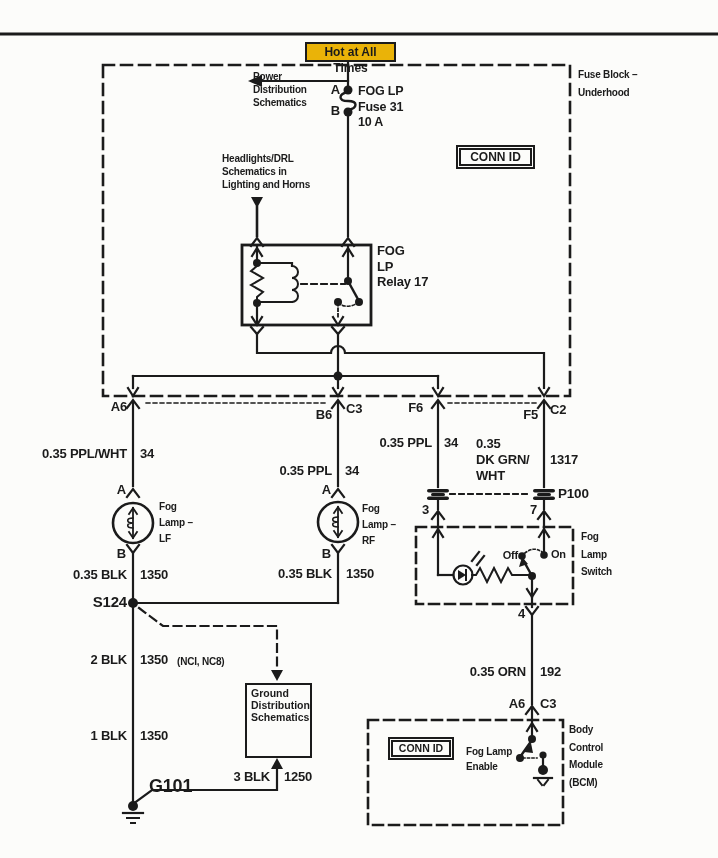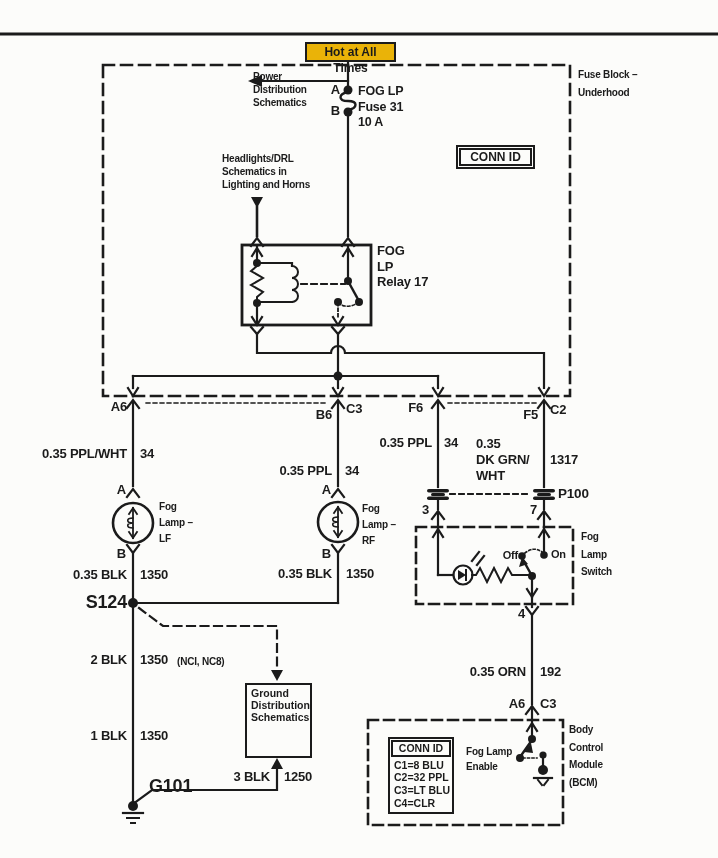--- a/index.html
+++ b/index.html
@@ -309,21 +309,21 @@
     <div>Fog</div>
     <div>Lamp –</div>
     <div>RF</div>
   </div>
 
   <div class="lb rt" style="left:56px;top:568px;width:71px;">0.35 BLK</div>
   <div class="lb" style="left:140px;top:568px;">1350</div>
   <div class="lb rt" style="left:261px;top:567px;width:71px;">0.35 BLK</div>
   <div class="lb" style="left:346px;top:567px;">1350</div>
 
-  <div class="lb rt" style="left:79px;top:595px;width:48px;font-size:18px;">S124</div>
+  <div class="lb rt" style="left:79px;top:595px;width:48px;font-size:15px;">S124</div>
 
   <div class="lb rt" style="left:76px;top:653px;width:51px;">2 BLK</div>
   <div class="lb" style="left:140px;top:653px;">1350</div>
   <div class="lb sm" style="left:177px;top:656px;">(NCI, NC8)</div>
 
   <div class="lb rt" style="left:76px;top:729px;width:51px;">1 BLK</div>
   <div class="lb" style="left:140px;top:729px;">1350</div>
 
   <div id="gdsbox">
     <div class="t">
@@ -360,26 +360,20 @@
 
   <div class="lb big" style="left:569px;top:721px;">
     <div>Body</div>
     <div>Control</div>
     <div>Module</div>
     <div>(BCM)</div>
   </div>
 
   <div class="conn" id="conn2">
     <div class="hd">CONN ID</div>
-    <div class="rws">
-      <div class="rw">C1=8 BLU</div>
-      <div class="rw">C2=32 PPL</div>
-      <div class="rw">C3=LT BLU</div>
-      <div class="rw">C4=CLR</div>
-    </div>
   </div>
 
   <div class="lb med" style="left:466px;top:745px;line-height:14.5px;">
     <div>Fog Lamp</div>
     <div>Enable</div>
   </div>
 
 </div>
 
 </body></html>

